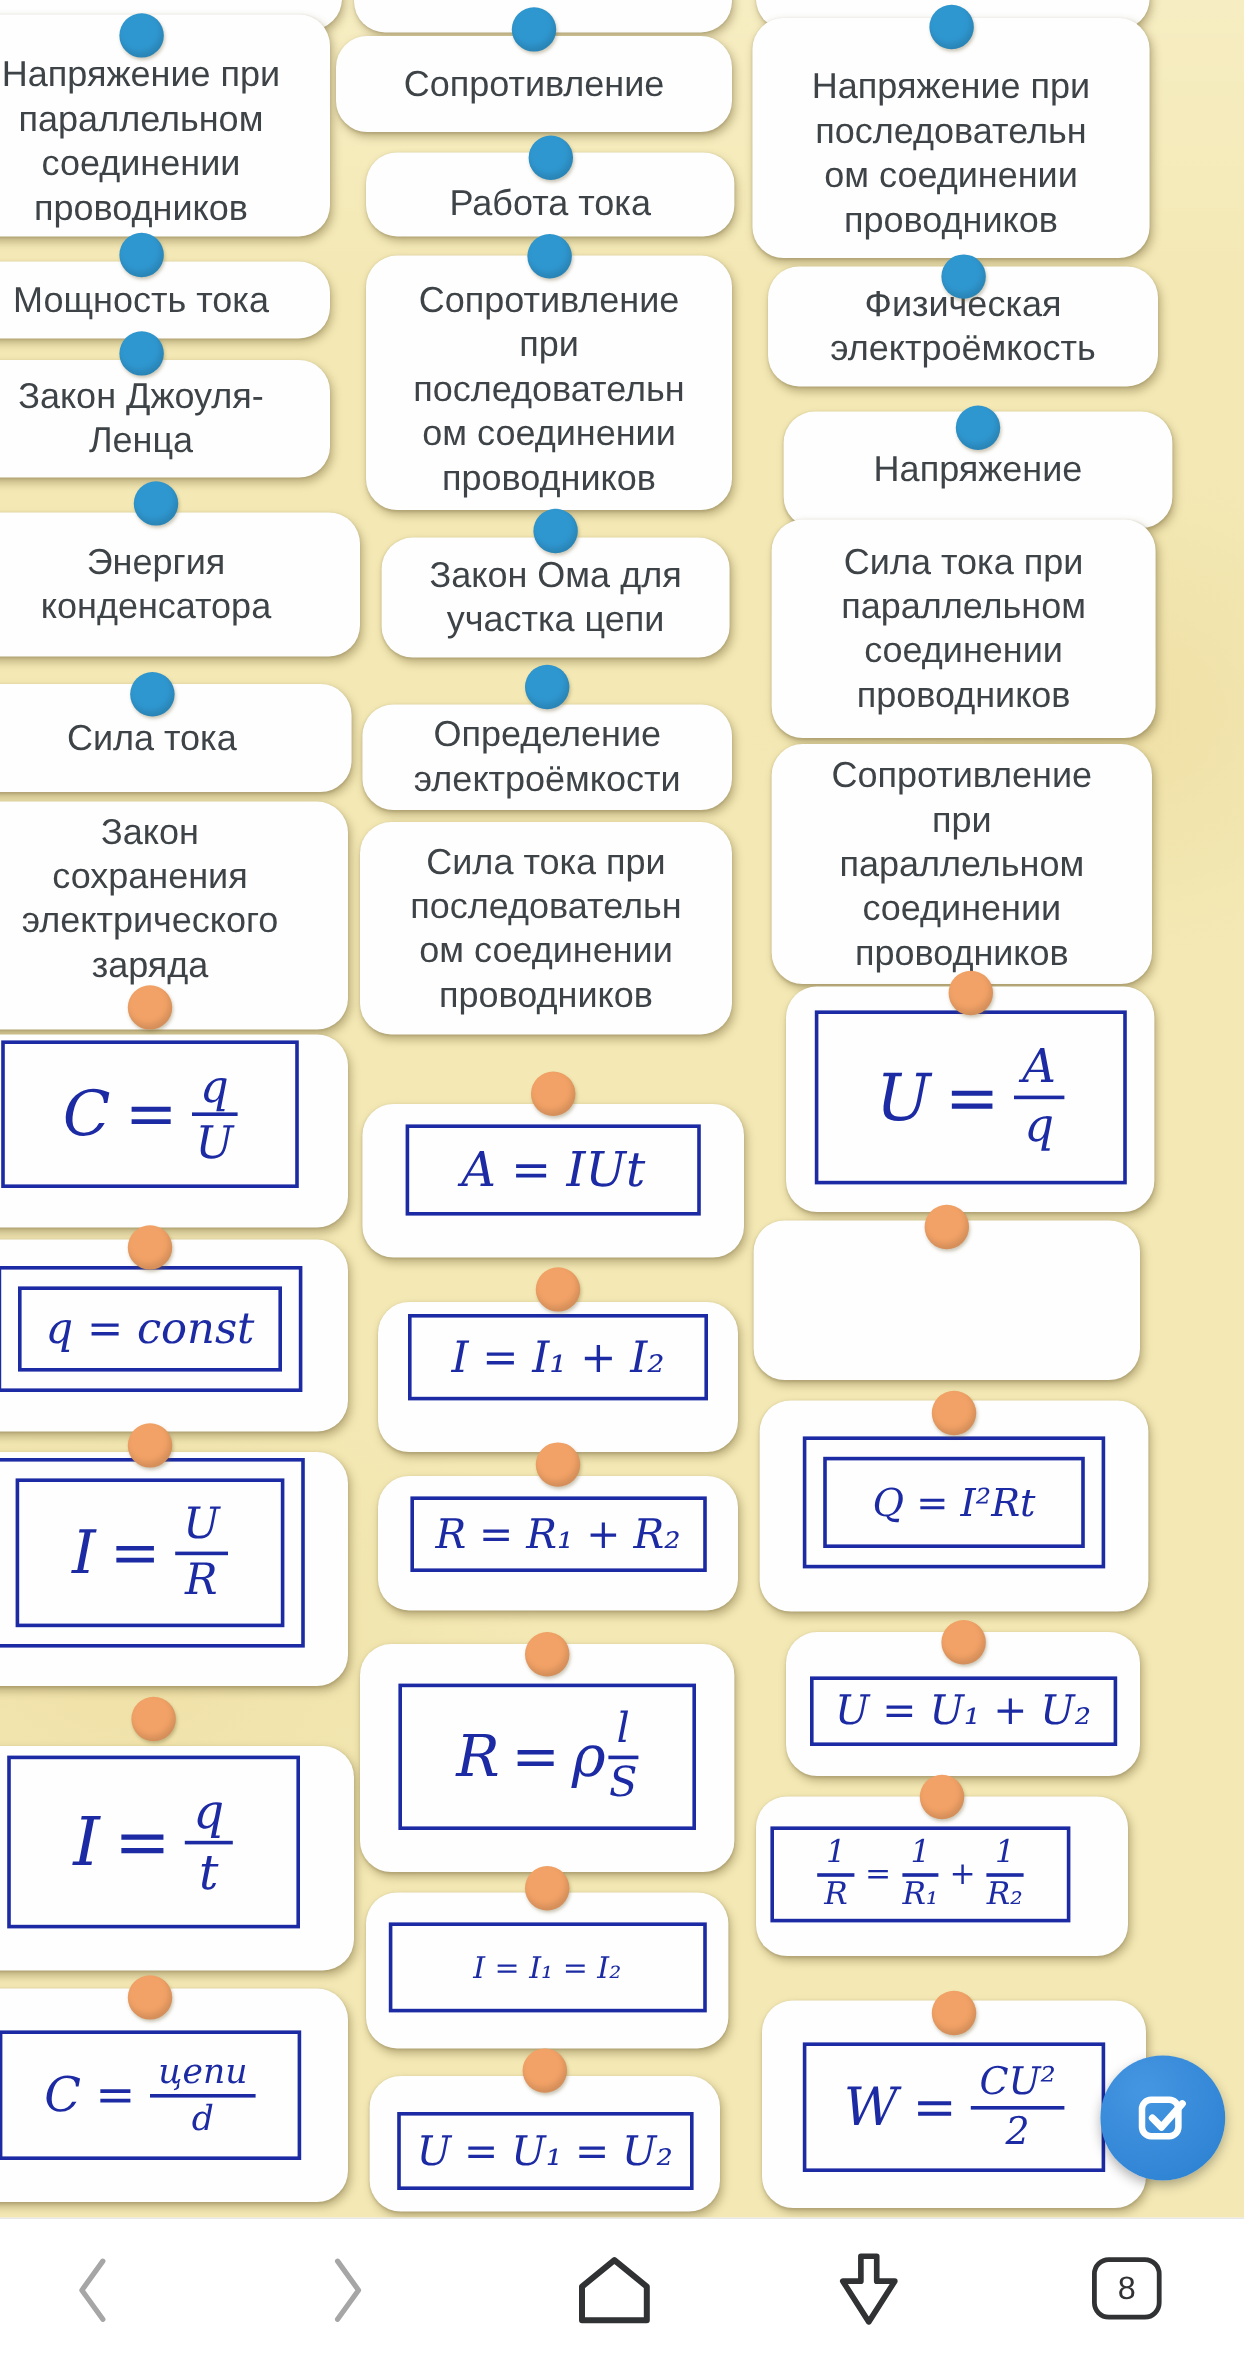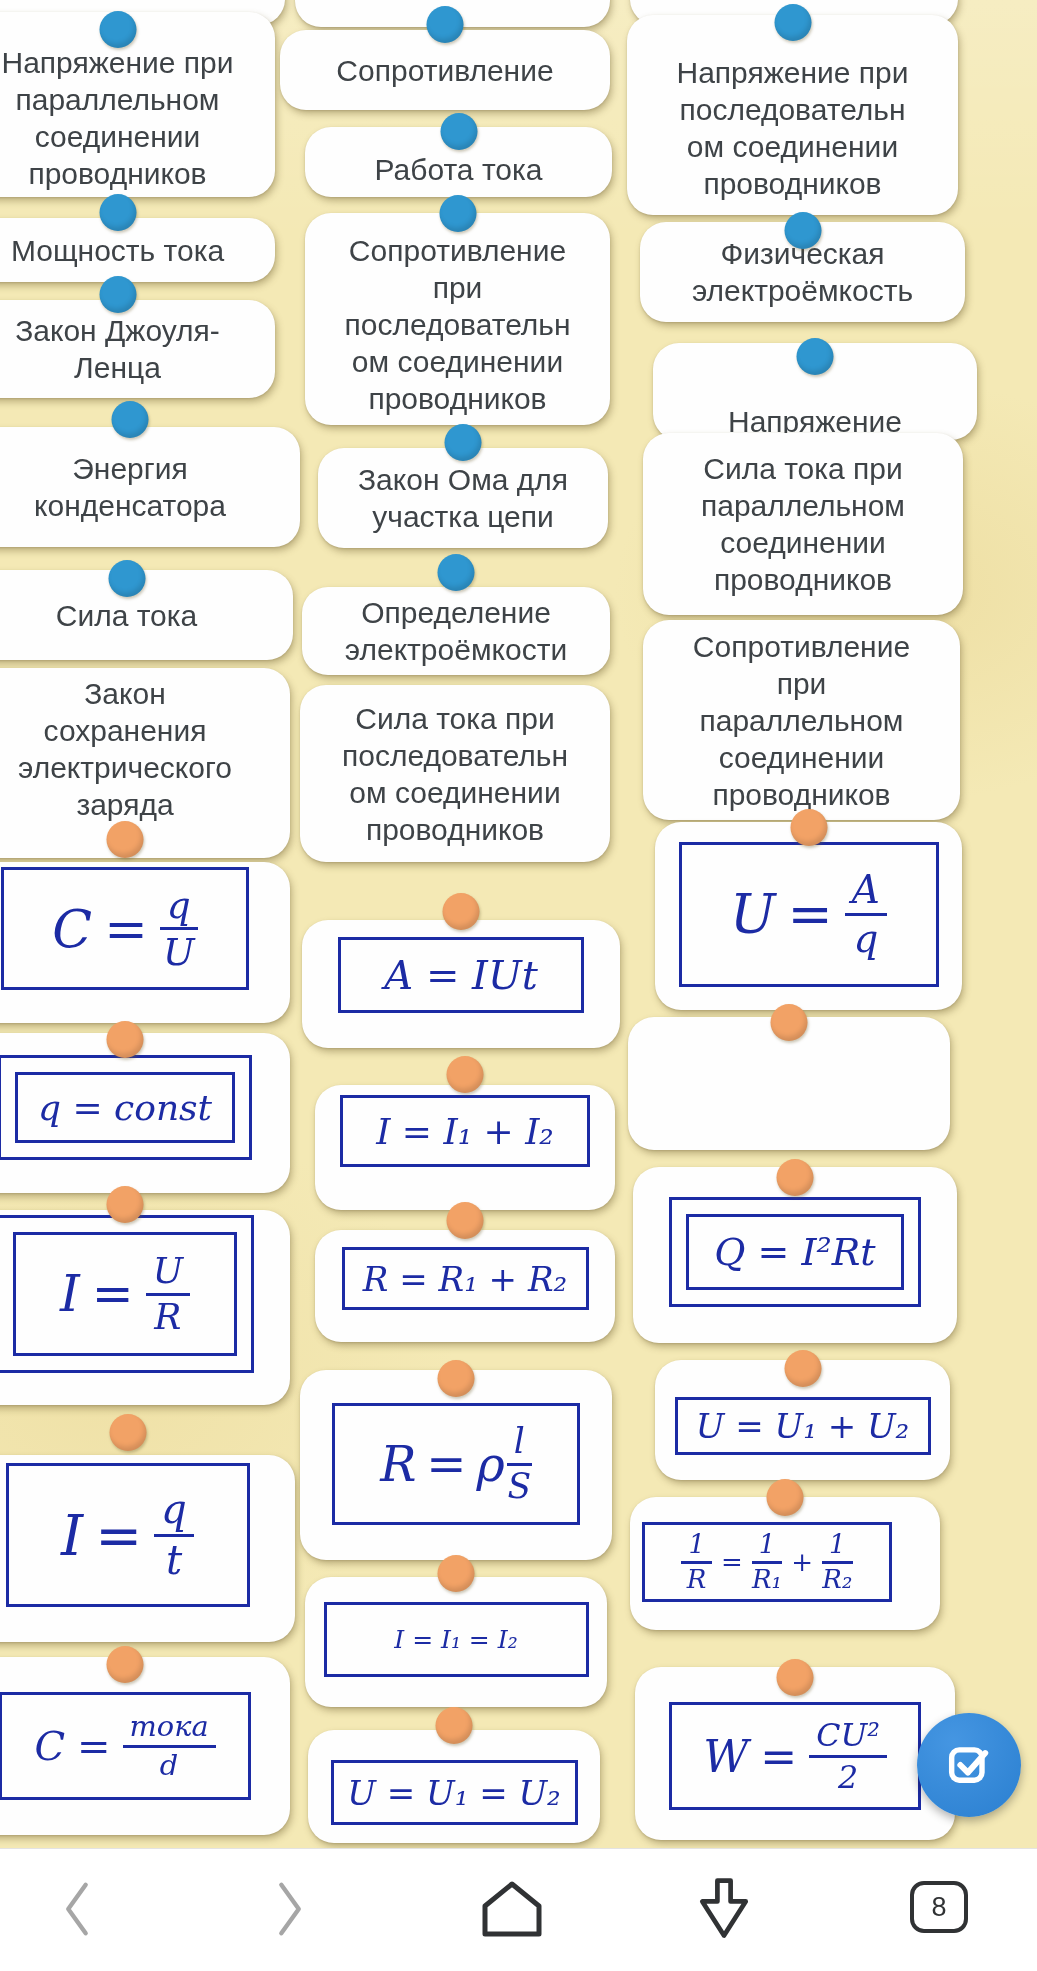--- a/index.html
+++ b/index.html
@@ -126,21 +126,21 @@
           <span class="den">t</span>
         </span>
     </div>
   </div>
   <div class="card" style="left:-40px;top:1657px;width:330px;height:178px;">
     <span class="pin orange" style="top:-11px;"></span>
     <div class="fbox" style="width:252px;height:108px;font-size:40px;margin-top:35px;">
       <span>C</span>
       <span>=</span>
       <span class="frac">
-          <span class="num">тока</span>
+          <span class="num">цепи</span>
           <span class="den">d</span>
         </span>
     </div>
   </div>
 
   <div class="card def" style="left:280px;top:30px;width:330px;height:80px;">
     <span class="pin blue" style="top:-24px;"></span>
     <div>Сопротивление</div>
   </div>
   <div class="card def" style="left:305px;top:127px;width:307px;height:70px;padding-top:14px;">
@@ -220,21 +220,21 @@
     <div>Напряжение при
 последовательн
 ом соединении
 проводников</div>
   </div>
   <div class="card def" style="left:640px;top:222px;width:325px;height:100px;">
     <span class="pin blue" style="top:-10px;"></span>
     <div>Физическая
 электроёмкость</div>
   </div>
-  <div class="card def" style="left:653px;top:343px;width:324px;height:97px;align-items:flex-end;">
+  <div class="card def" style="left:653px;top:343px;width:324px;height:97px;">
     <span class="pin blue" style="top:-5px;"></span>
     <div>Напряжение</div>
   </div>
   <div class="card def" style="left:643px;top:433px;width:320px;height:182px;">
     <div>Сила тока при
 параллельном
 соединении
 проводников</div>
   </div>
   <div class="card def" style="left:643px;top:620px;width:317px;height:200px;">
@@ -254,21 +254,21 @@
           <span class="num">A</span>
           <span class="den">q</span>
         </span>
     </div>
   </div>
   <div class="card" style="left:628px;top:1017px;width:322px;height:133px;">
     <span class="pin orange" style="top:-13px;"></span>
   </div>
   <div class="card" style="left:633px;top:1167px;width:324px;height:176px;">
     <span class="pin orange" style="top:-8px;"></span>
-    <div class="fbox double" style="width:252px;height:110px;font-size:38px;margin-top:30px;align-items:center;">
+    <div class="fbox double" style="width:252px;height:110px;font-size:32px;margin-top:30px;align-items:center;">
       <div class="inner">
           <span>Q = I²Rt</span>
         </div>
     </div>
   </div>
   <div class="card" style="left:655px;top:1360px;width:295px;height:120px;">
     <span class="pin orange" style="top:-10px;"></span>
     <div class="fbox" style="width:256px;height:58px;font-size:34px;margin-top:37px;">
       <span>U = U₁ + U₂</span>
     </div>

